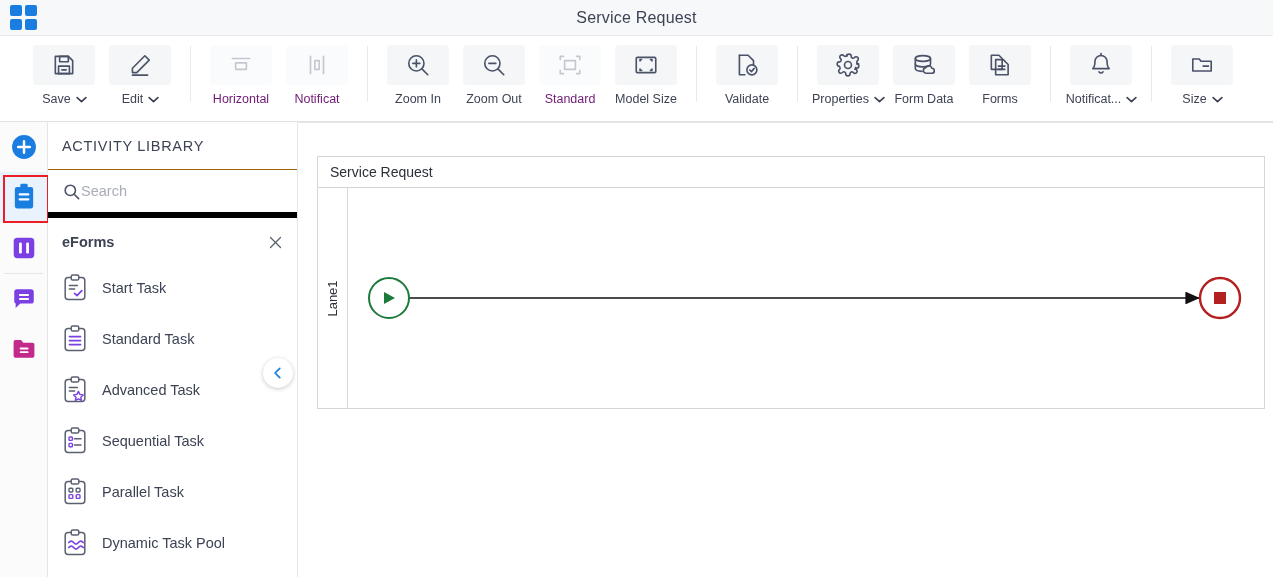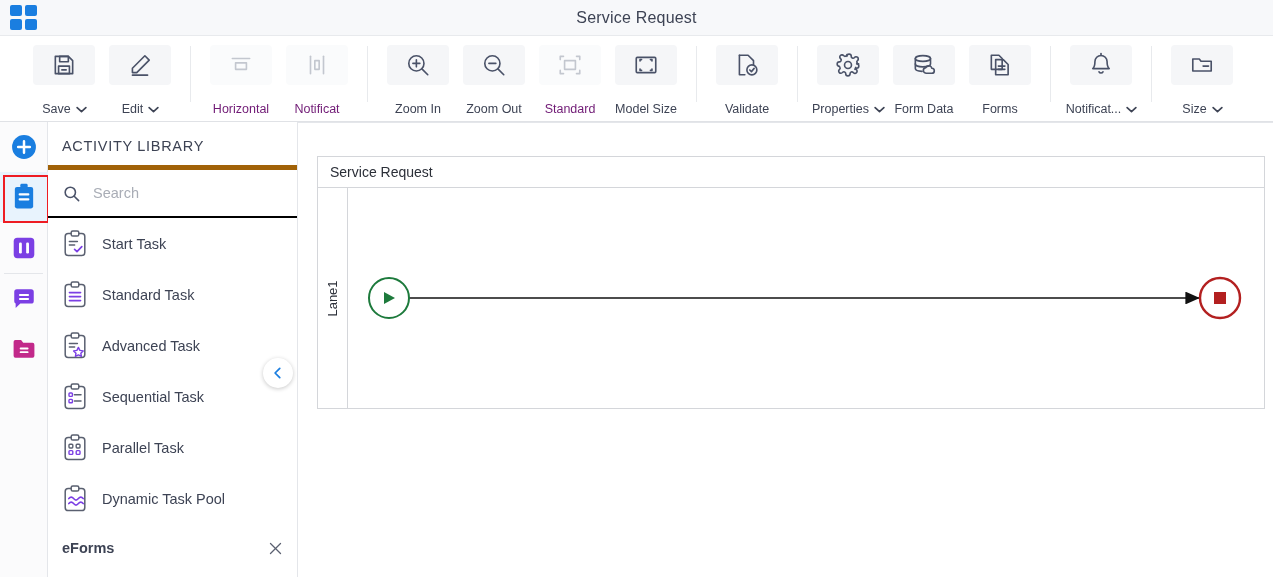--- a/index.html
+++ b/index.html
@@ -48,21 +48,21 @@
     cursor: pointer;
   }
   .tb-item .tb-ico {
     width: 62px; height: 40px; border-radius: 4px;
     background: #f5f6f8;
     display: flex; align-items: center; justify-content: center;
     color: #4a5268;
   }
   .tb-item.disabled .tb-ico { background: #fafbfc; color: #c3c7cf; }
   .tb-item .tb-lbl {
-    margin-top: 17px; font-size: 12.5px; color: #3d4354;
+    margin-top: 7px; font-size: 12.5px; color: #3d4354;
     display: flex; align-items: center; gap: 5px; white-space: nowrap;
   }
   .tb-item.disabled .tb-lbl { color: #701a75; }
   .caret { display: inline-block; width: 10px; height: 6px; }
   .caret svg { display: block; }
 
   
   #rail {
     position: absolute; left: 0; top: 122px; width: 48px; height: 455px;
     background: #fbfbfc; border-right: 1px solid #e4e6ea;
@@ -81,25 +81,25 @@
 
   
   #panel {
     position: absolute; left: 48px; top: 122px; width: 250px; height: 455px;
     background: #ffffff; border-right: 1px solid #e4e6ea;
     overflow: hidden;
   }
   #panel-title {
     height: 48px; line-height: 48px; padding-left: 14px;
     font-size: 14.5px; color: #3d4354; letter-spacing: .7px;
-    border-bottom: 5px solid #a16207;
+    border-bottom: 1px solid #a16207;
   }
   #search-row {
     height: 48px; display: flex; align-items: center;
-    padding: 0 14px; gap: 12px; border-bottom: 2px solid #000000;
+    padding: 0 14px; border-bottom: 6px solid #000000;
   }
   #search-input {
     border: 0; outline: 0; font-size: 14.5px; color: #3d4354;
     font-family: "Liberation Sans", sans-serif; width: 170px; background: transparent;
   }
   #search-input::placeholder { color: #a9adb6; }
   #group-row {
     height: 40px; display: flex; align-items: center; justify-content: space-between;
     padding: 0 14px 0 14px; margin-top: 4px;
   }
@@ -421,20 +421,29 @@
   <div id="panel-title">ACTIVITY LIBRARY</div>
   <div id="search-row">
     <span style="line-height:0">
       <svg width="19" height="19" viewBox="0 0 24 24" fill="none" stroke="#4a5268" stroke-width="2">
         <circle cx="10.5" cy="10.5" r="6.5"></circle>
           <line x1="15.4" y1="15.4" x2="21" y2="21" stroke-linecap="round"></line>
       </svg>
     </span>
     <input id="search-input" type="text" placeholder="Search" style="">
   </div>
+  <div id="group-row">
+    <span id="group-label">eForms</span>
+    <span id="group-close">
+      <svg width="15" height="15" viewBox="0 0 24 24" stroke="#5a6070" stroke-width="2.1" stroke-linecap="round">
+        <line x1="4" y1="4" x2="20" y2="20"></line>
+          <line x1="20" y1="4" x2="4" y2="20"></line>
+      </svg>
+    </span>
+  </div>
   <div id="lib-list">
       <div class="lib-item">
         <span style="line-height: 0;"><svg width="26" height="27" viewBox="0 0 26 27" fill="none">
             <rect x="3.2" y="3.6" width="19.6" height="22" rx="3" stroke="#5a6070" stroke-width="1.5"></rect>
             <rect x="9.2" y="1" width="7.6" height="5" rx="1.6" stroke="#5a6070" stroke-width="1.5" fill="#fff"></rect>
             <line x1="7.4" y1="11.4" x2="15.4" y2="11.4" stroke="#5a6070" stroke-width="1.5" stroke-linecap="round"></line>
             <line x1="7.4" y1="15" x2="12.6" y2="15" stroke="#5a6070" stroke-width="1.5" stroke-linecap="round"></line>
             <polyline points="12.6,19.3 15,21.6 19.8,16.6" stroke="#7b3fe4" stroke-width="1.7" stroke-linecap="round" stroke-linejoin="round"></polyline>
           </svg></span>
         <span class="lbl">Start Task</span>
@@ -484,29 +493,20 @@
       <div class="lib-item">
         <span style="line-height: 0;"><svg width="26" height="27" viewBox="0 0 26 27" fill="none">
             <rect x="3.2" y="3.6" width="19.6" height="22" rx="3" stroke="#5a6070" stroke-width="1.5"></rect>
             <rect x="9.2" y="1" width="7.6" height="5" rx="1.6" stroke="#5a6070" stroke-width="1.5" fill="#fff"></rect>
             <path d="M6.8 13.6c1.6-2 3.2-2 4.8 0s3.2 2 4.8 0 3.2-2 4.8 0" stroke="#7b3fe4" stroke-width="1.6" fill="none" stroke-linecap="round"></path>
             <path d="M6.8 18.6c1.6-2 3.2-2 4.8 0s3.2 2 4.8 0 3.2-2 4.8 0" stroke="#7b3fe4" stroke-width="1.6" fill="none" stroke-linecap="round"></path>
           </svg></span>
         <span class="lbl">Dynamic Task Pool</span>
       </div>
     </div>
-  <div id="group-row">
-    <span id="group-label">eForms</span>
-    <span id="group-close">
-      <svg width="15" height="15" viewBox="0 0 24 24" stroke="#5a6070" stroke-width="2.1" stroke-linecap="round">
-        <line x1="4" y1="4" x2="20" y2="20"></line>
-          <line x1="20" y1="4" x2="4" y2="20"></line>
-      </svg>
-    </span>
-  </div>
 </div>
 
 <div id="collapse-handle">
   <svg width="14" height="14" viewBox="0 0 24 24" fill="none" stroke="#1a7ee0" stroke-width="3" stroke-linecap="round" stroke-linejoin="round">
     <polyline points="15 4 7 12 15 20"></polyline>
   </svg>
 </div>
 
 <div id="canvas">
   <div id="pool">

